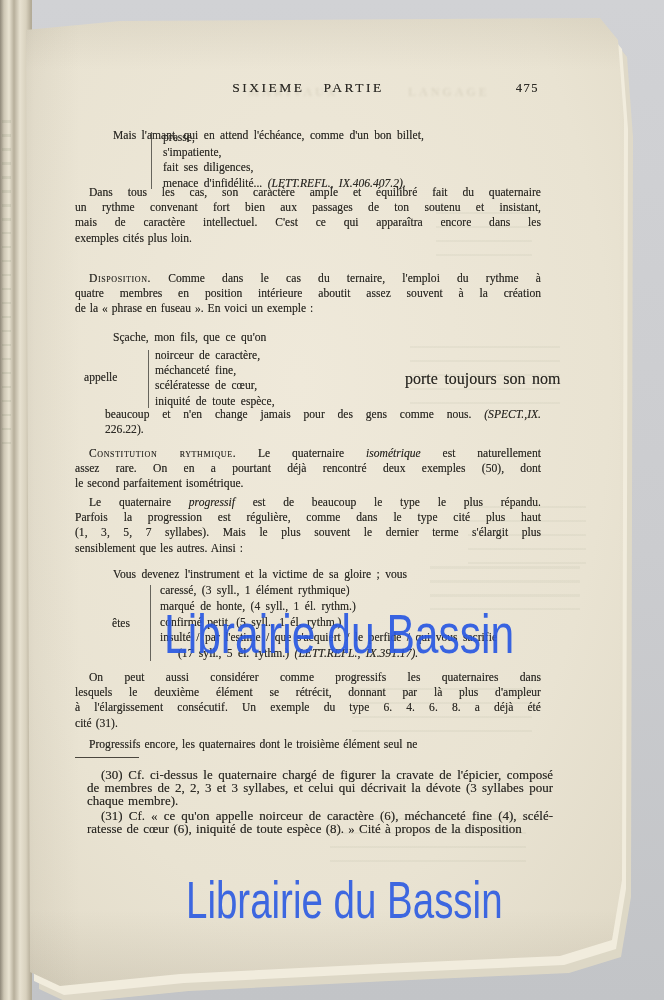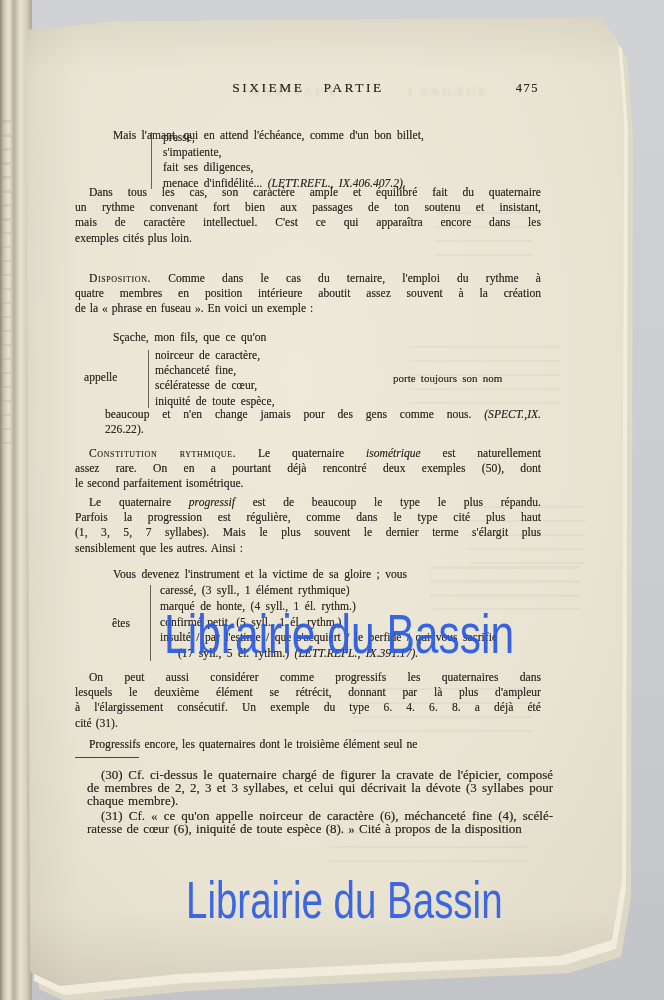--- a/index.html
+++ b/index.html
@@ -73,21 +73,21 @@
   .v2group .vitems{left:155px;top:0;}
   .v3group .vitems{left:160px;top:0;line-height:15.8px;}
   .v3group .vitems .tl:last-child{padding-left:18px;}
   .vbar{position:absolute;width:1px;background:#3a3833;opacity:.75;}
   .v1group .vbar{left:151px;top:2px;height:57px;}
   .v2group .vbar{left:148px;top:2px;height:58px;}
   .v3group .vbar{left:150px;top:2px;height:76px;}
   .bword{position:absolute;font-size:11.6px;}
   .v2group .bword{left:84px;top:22px;}
   .v3group .bword{left:112px;top:33px;}
-  .rtext{position:absolute;left:393px;top:23px;font-size:11px;word-spacing:2.5px;white-space:nowrap;}
+  .rtext{position:absolute;left:405px;top:23px;font-size:16px;word-spacing:2.5px;white-space:nowrap;}
 
   .it{font-style:italic;}
   .sc{font-variant:small-caps;letter-spacing:.6px;}
 
   
   .watermark{position:absolute;z-index:8;font-family:"Liberation Sans","DejaVu Sans",sans-serif;
              font-weight:400;color:#2b5ae2;white-space:nowrap;transform-origin:left top;line-height:1;}
   .wm-mid{left:164px;top:606px;font-size:56px;transform:scaleX(.76);opacity:.93;}
   .wm-bottom{left:186px;top:874px;font-size:52px;transform:scaleX(.74);opacity:.9;}
 </style>

